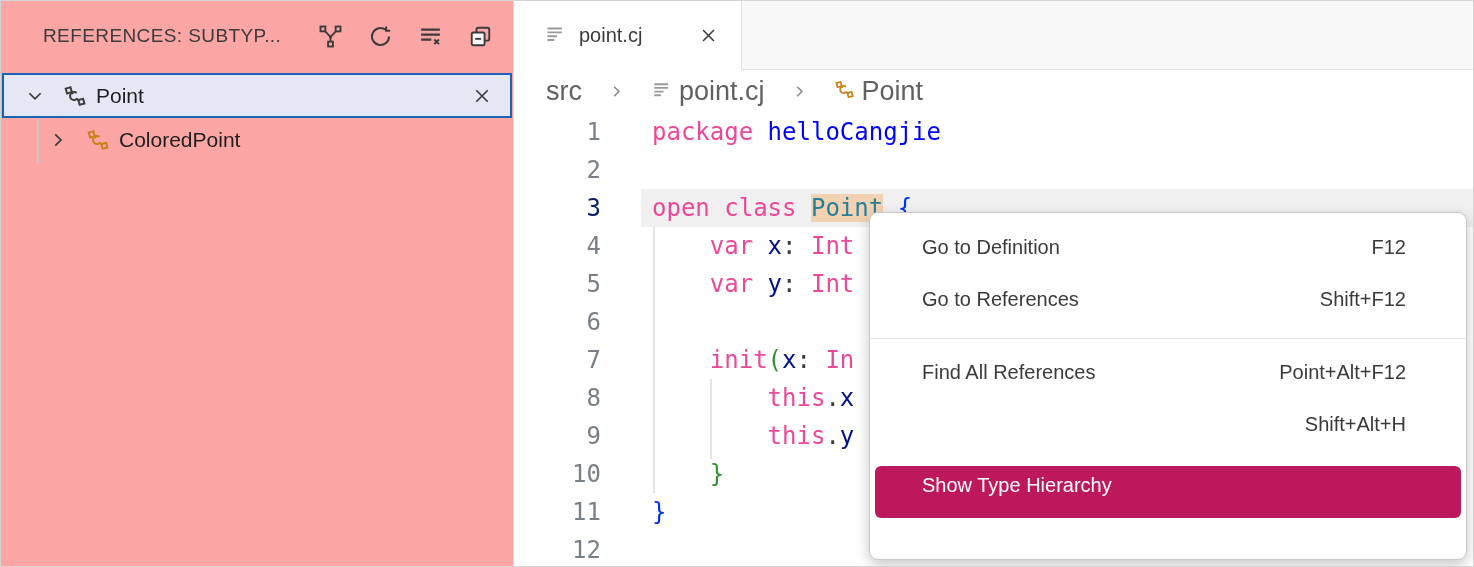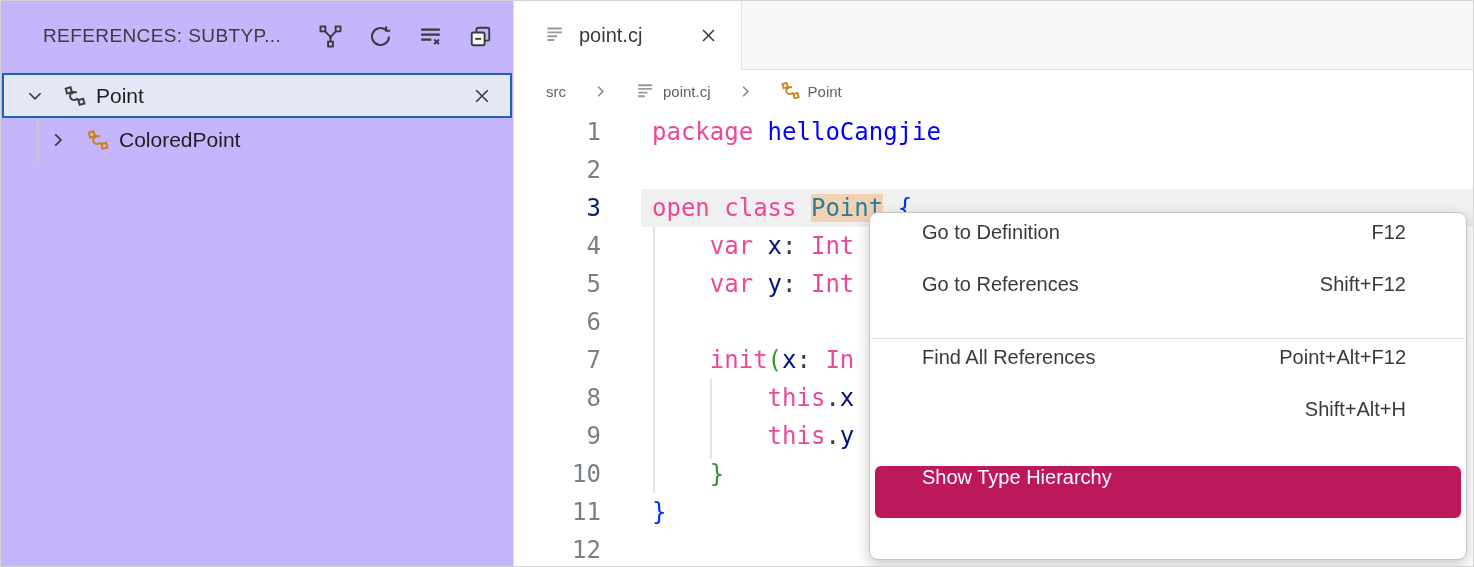--- a/index.html
+++ b/index.html
@@ -5,21 +5,21 @@
   * { margin:0; padding:0; box-sizing:border-box; }
   html,body { background:#ffffff; }
   .screen {
     position:relative; width:1474px; height:567px; overflow:hidden;
     background:#ffffff; border:1px solid #d4d4d4;
     font-family:"Liberation Sans", sans-serif; color:#3b3b3b;
     -webkit-font-smoothing:antialiased;
   }
   
   .sidebar { position:absolute; left:0; top:0; width:513px; height:565px;
-    background:#c4b5fd; border-right:1px solid #e2e2e2; }
+    background:#fca5a5; border-right:1px solid #e2e2e2; }
   .sb-header { position:absolute; left:0; top:0; width:100%; height:70px;
     display:flex; align-items:center; padding:0 14px 0 42px; }
   .sb-title { font-size:19px; letter-spacing:.4px; color:#3b3b3b; white-space:nowrap;
     overflow:hidden; flex:0 1 auto; }
   .sb-tools { margin-left:auto; display:flex; align-items:center; gap:12px; }
   .tool-btn { width:38px; height:38px; display:flex; align-items:center; justify-content:center;
     border-radius:5px; color:#3b3b3b; cursor:pointer; }
   .tool-btn svg { width:25px; height:25px; }
   .tree-row-root {
     position:absolute; left:1px; top:72px; width:510px; height:45px;
@@ -44,21 +44,21 @@
     background:#f8f8f8; border-bottom:1px solid #e3e3e3; }
   .tab { position:absolute; left:513px; top:0; width:228px; height:69px; background:#ffffff;
     border-right:1px solid #e3e3e3; display:flex; align-items:center; padding:0 18px 0 30px; gap:13px; }
   .tab-label { font-size:20px; color:#3b3b3b; }
   .tab-close { margin-left:auto; width:30px; height:30px; display:flex; align-items:center;
     justify-content:center; color:#3b3b3b; border-radius:4px; cursor:pointer; }
   .tab-close svg { width:19px; height:19px; }
   .file-icon svg { width:22px; height:22px; color:#9a9a9a; }
   
   .breadcrumb { position:absolute; left:514px; top:69px; width:960px; height:43px; background:#fff;
-    display:flex; align-items:center; padding-left:31px; gap:26px; font-size:15px; color:#616161; }
+    display:flex; align-items:center; padding-left:31px; gap:26px; font-size:27px; color:#616161; }
   .bc-sep { color:#8a8a8a; display:flex; align-items:center; }
   .bc-sep svg { width:17px; height:17px; }
   .bc-item { display:flex; align-items:center; gap:7px; cursor:pointer; }
   .bc-icon svg { width:21px; height:21px; }
   
   .editor { position:absolute; left:514px; top:112px; width:960px; height:453px; background:#fff; }
   .cur-line { position:absolute; left:126px; top:76px; right:0; height:38px; background:#f0f0f0; }
   .gutter { position:absolute; left:0; top:0; width:86px; text-align:right;
     font-family:"DejaVu Sans Mono", monospace; font-size:24px; line-height:38px; color:#787f86; }
   .gutter div { height:38px; }
@@ -72,21 +72,21 @@
   .seg-t { color:#267f99; }
   .seg-v { color:#001080; }
   .seg-d { color:#3b3b3b; }
   .seg-b1 { color:#0431fa; }
   .seg-b2 { color:#319331; }
   .word-hl { background:#f3d2b4; }
   
   .ctx-menu { position:absolute; left:868px; top:211px; width:598px; height:348px;
     background:#ffffff; border:1px solid #c8c8c8; border-radius:9px;
     box-shadow:0 5px 14px rgba(0,0,0,.22); padding:8px 0 7px 0; z-index:10; }
-  .menu-item { height:52px; display:flex; align-items:flex-start; padding:0 60px 0 52px;
+  .menu-item { height:52px; display:flex; align-items:center; padding:0 60px 0 52px;
     font-size:20px; color:#3a3a3a; cursor:pointer; }
   .menu-key { margin-left:auto; color:#3a3a3a; }
   .menu-arrow { margin-left:auto; display:flex; align-items:center; color:#4a4a4a; }
   .menu-arrow svg { width:19px; height:19px; }
   .menu-sep { height:1px; background:#e0e0e0; margin:13px 1px 7px 1px; }
   .menu-item.selected { background:#be185d; color:#ffffff; border-radius:6px;
     margin:16px 5px; padding:0 55px 14px 47px; }
 </style>
 </head>
 <body>

